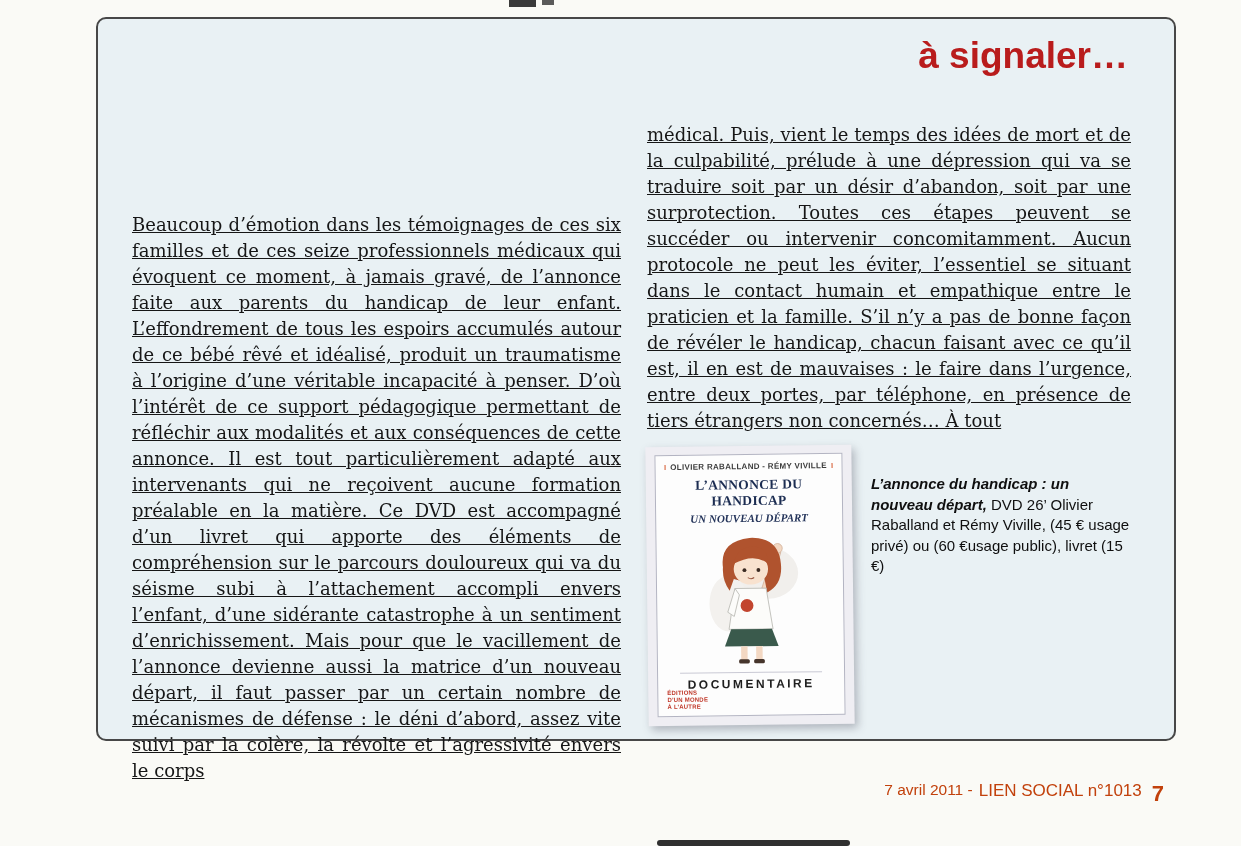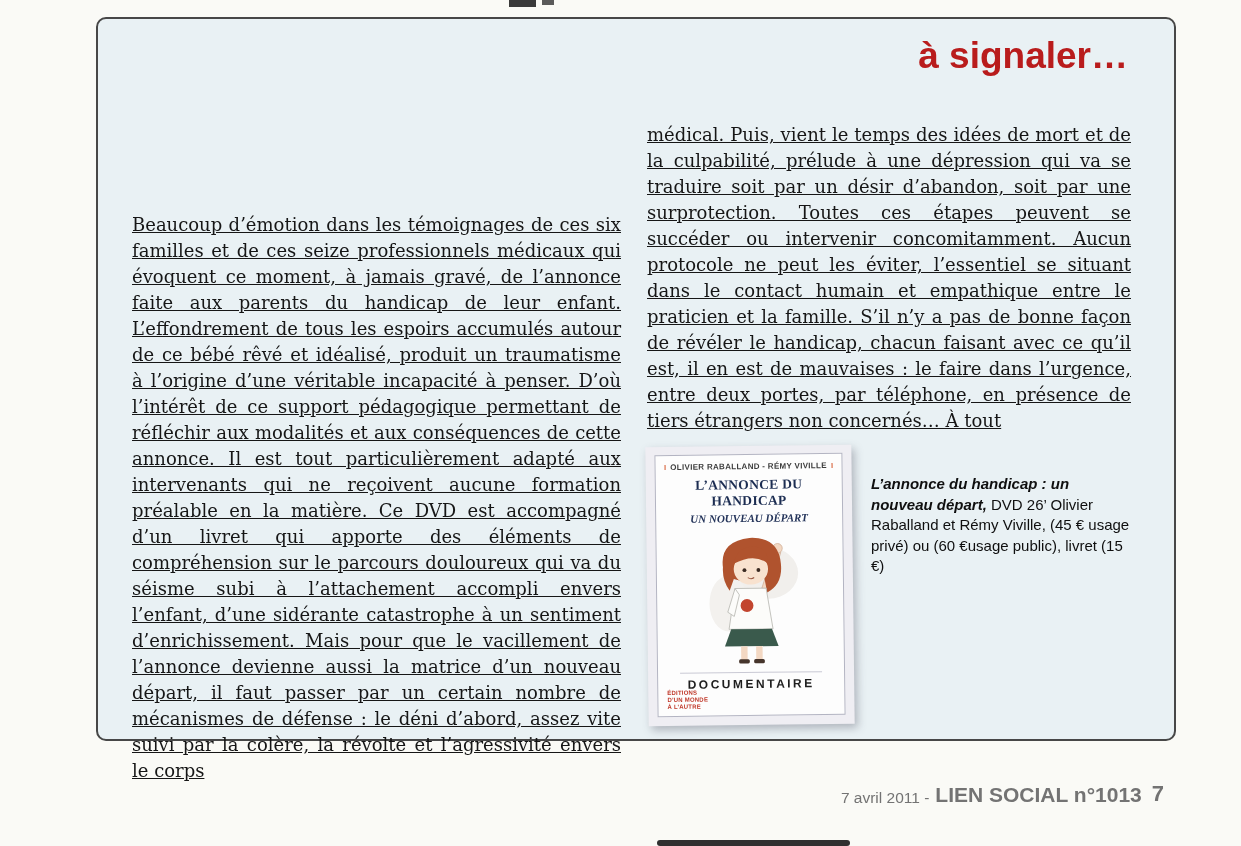--- a/index.html
+++ b/index.html
@@ -149,25 +149,25 @@
     text-align: left;
   }
   .caption-title { font-weight: 700; font-style: italic; }
   .caption-line { display: block; }
   
   .footer {
     position: absolute;
     top: 781px;
     right: 77px;
     display: flex;
-    align-items: flex-end;
-    color: #737373;
+    align-items: flex-start;
+    color: #c2410c;
   }
   .footer-date { font-size: 15.5px; font-weight: 500; }
-  .footer-journal { font-size: 21px; font-weight: 700; margin-left: 6px; }
+  .footer-journal { font-size: 17px; font-weight: 400; margin-left: 6px; }
   .footer-page { font-size: 22px; font-weight: 800; margin-left: 10px; }
   
   .artifact { position: absolute; background: #3a3a3a; }
   .artifact-top1 { left: 509px; top: 0; width: 27px; height: 7px; }
   .artifact-top2 { left: 542px; top: 0; width: 12px; height: 5px; background: #5a5a5a; }
   .artifact-bottom { left: 657px; top: 840px; width: 193px; height: 6px; border-radius: 3px; background: #303030; }
 </style>
 </head>
 <body>
 

